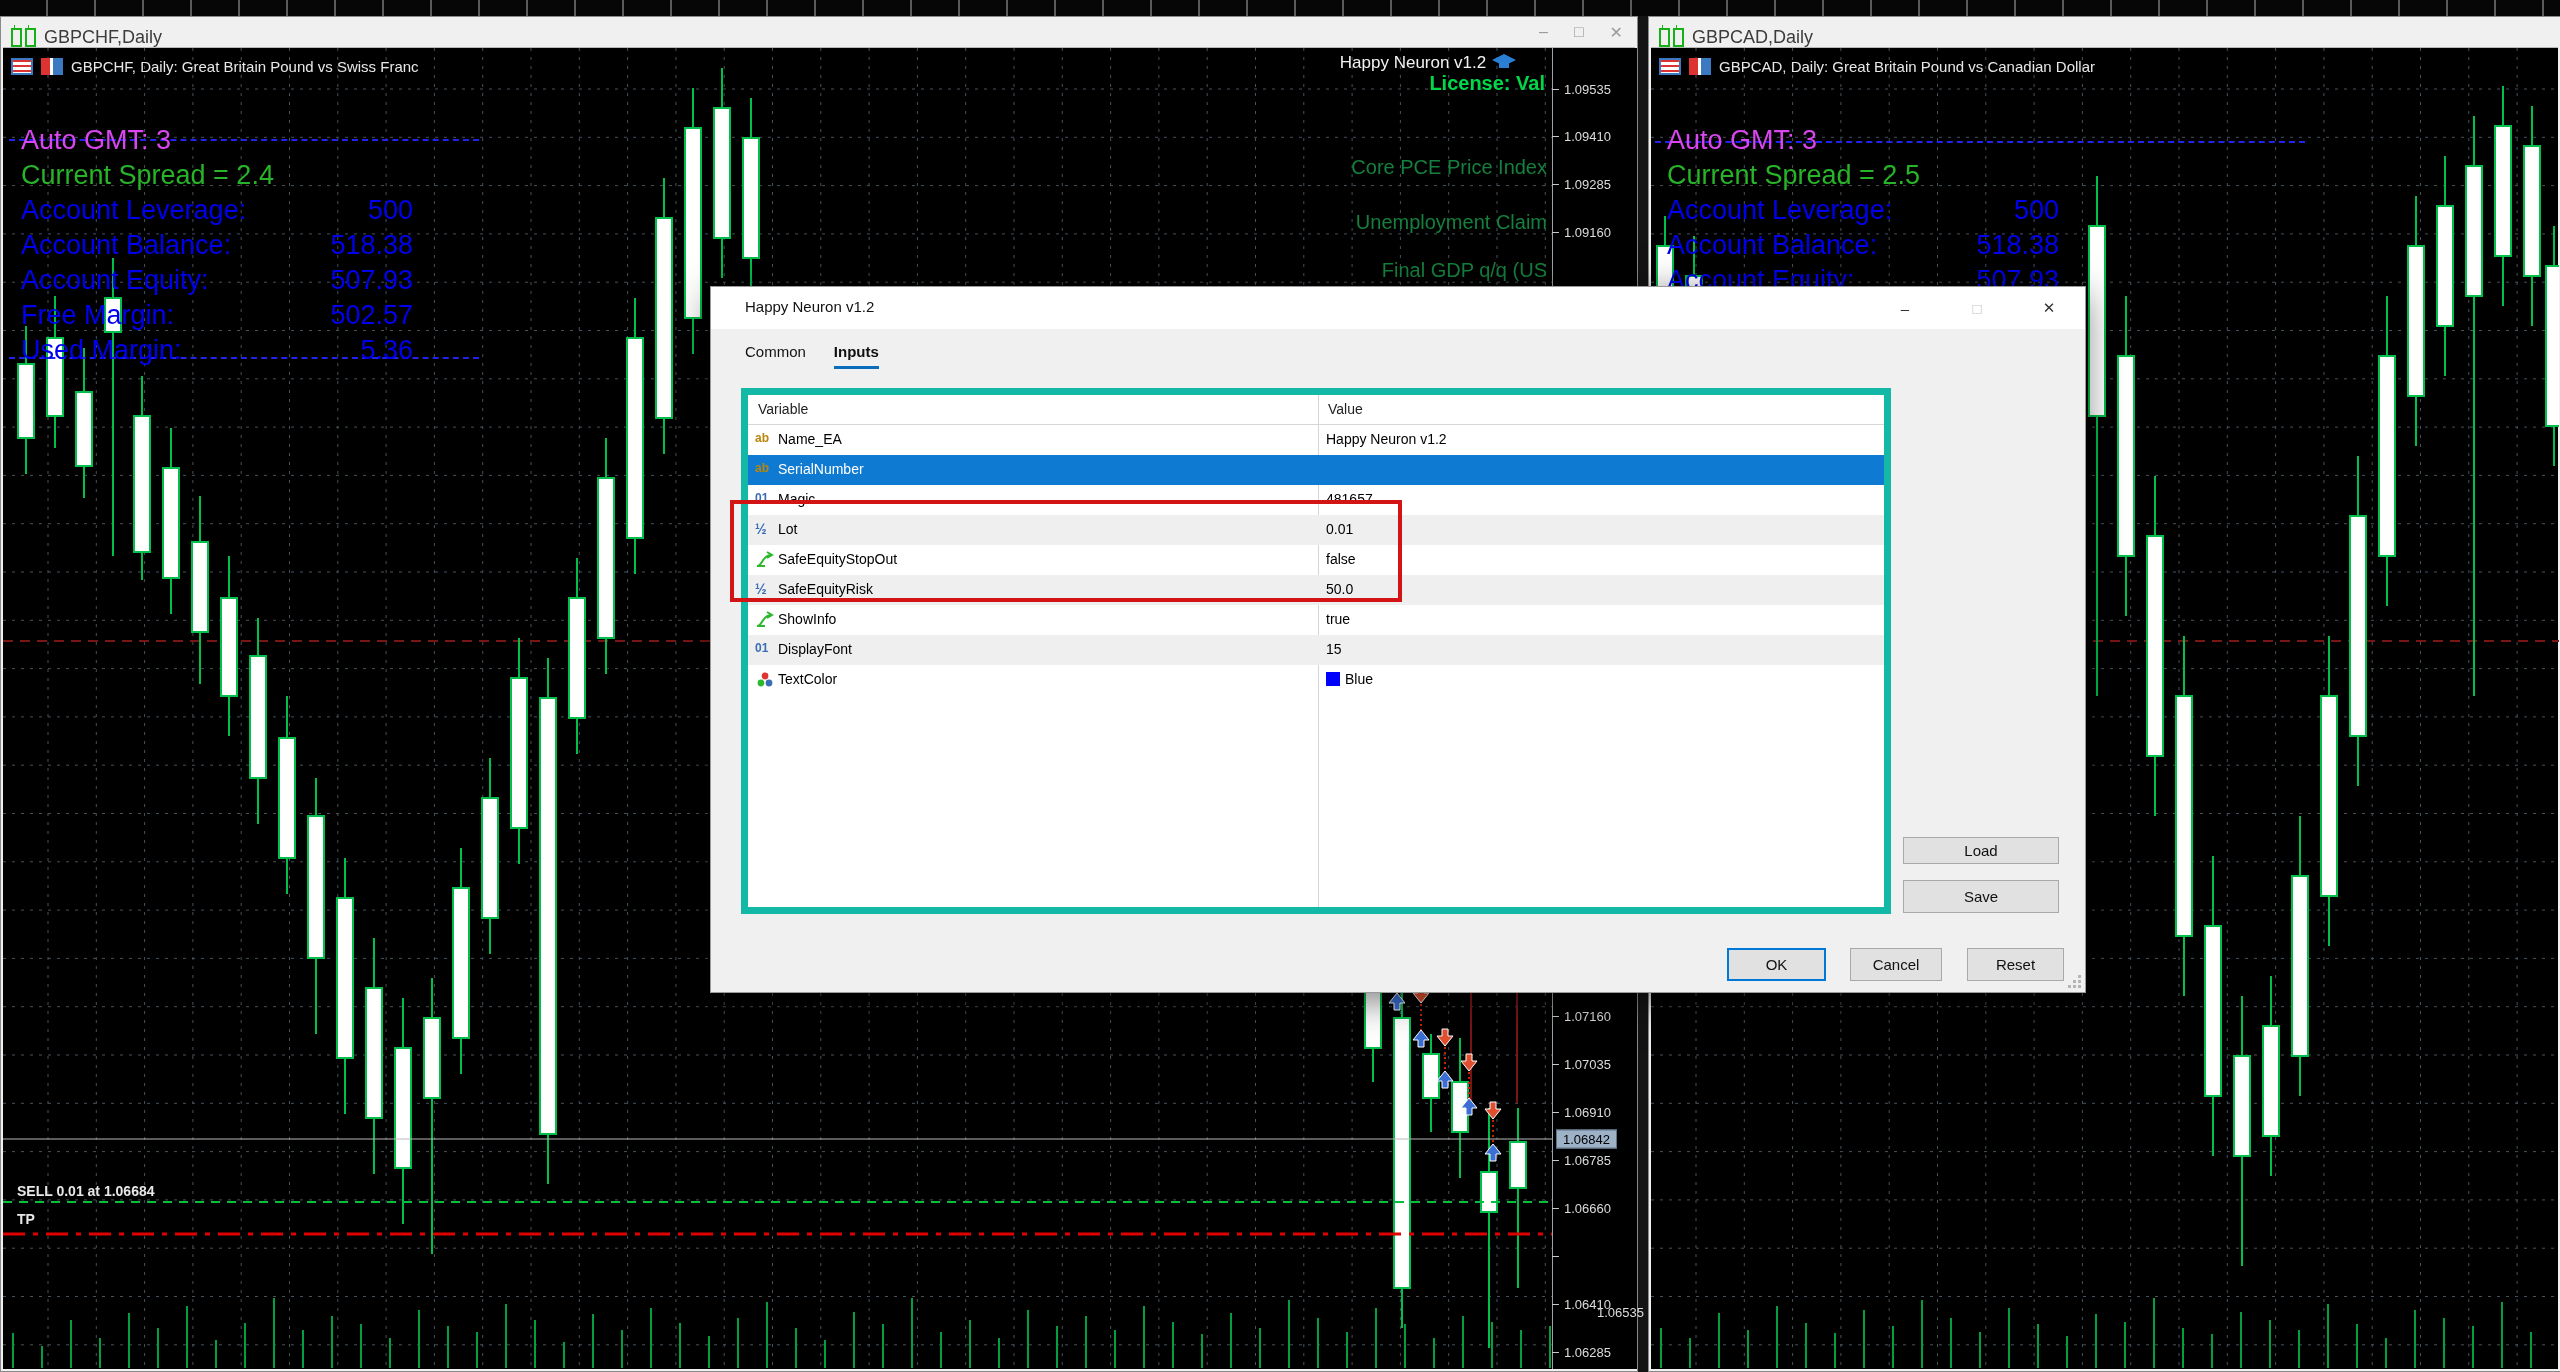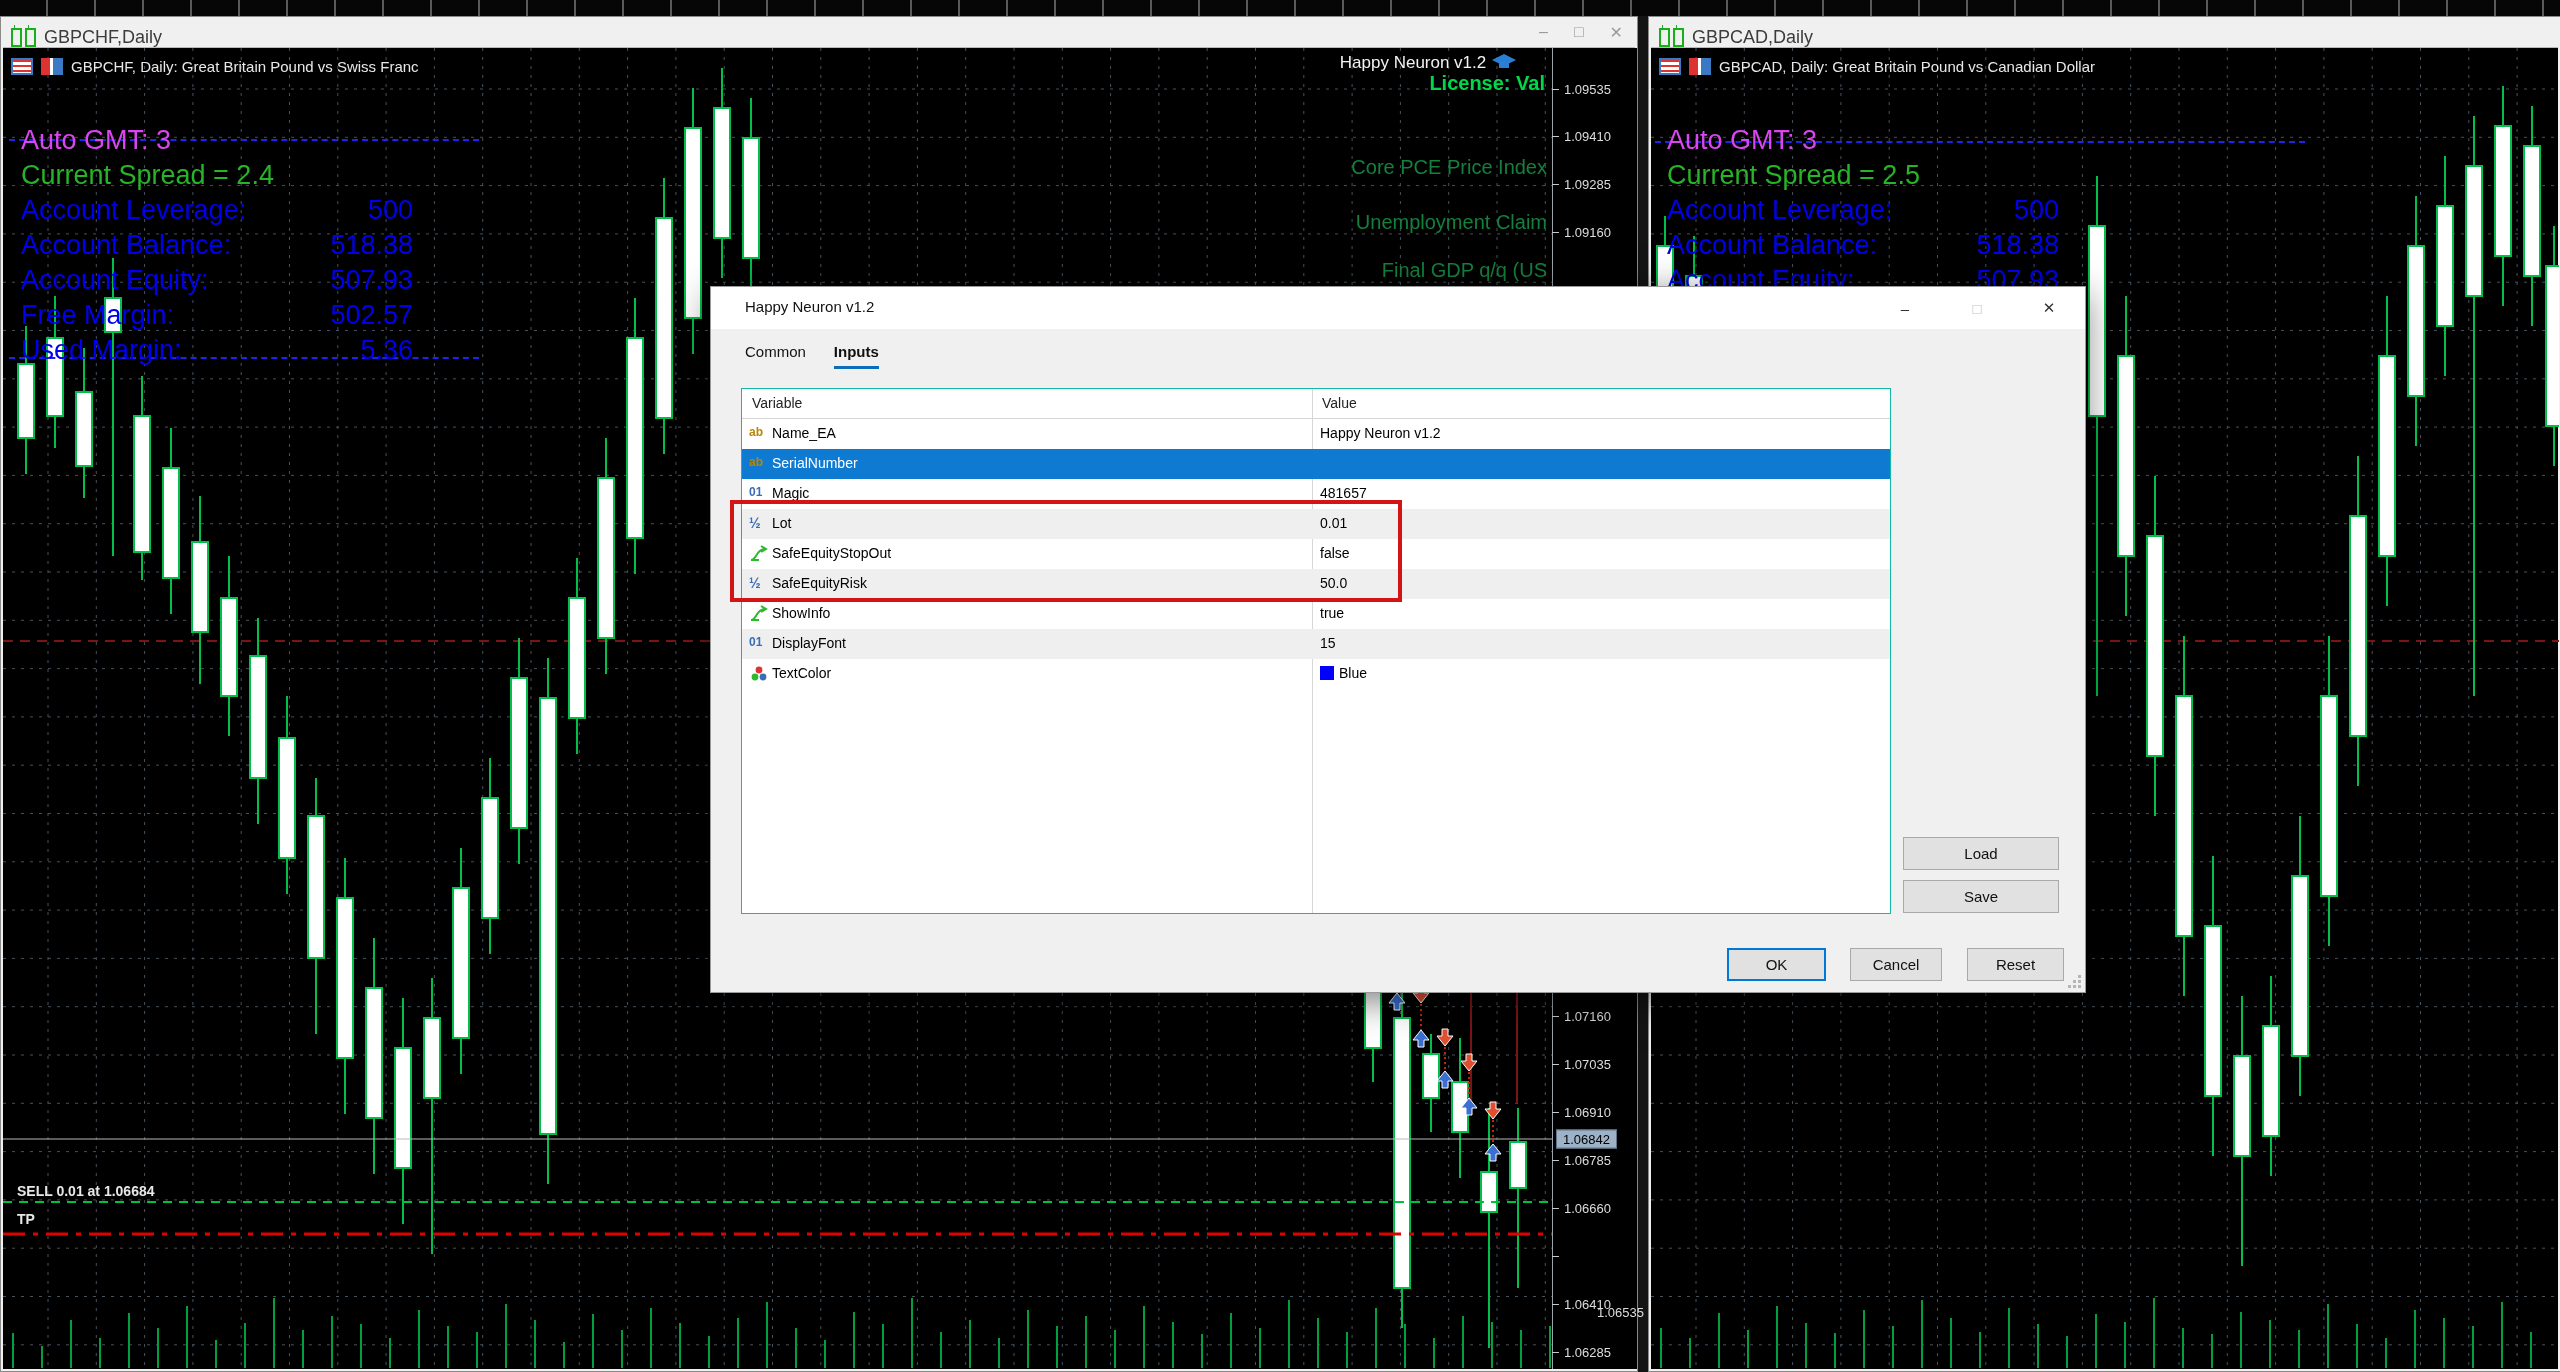--- a/index.html
+++ b/index.html
@@ -48,21 +48,21 @@
   .dialog{position:absolute;background:#f0f0f0;border:1px solid #9a9a9a;box-sizing:border-box;
           box-shadow:0 8px 34px rgba(0,0,0,.5);z-index:50;}
   .dlg-titlebar{position:absolute;left:0;top:0;right:0;height:42px;background:#ffffff;}
   .dlg-title{position:absolute;left:34px;top:11px;font-size:15px;color:#111;}
   .dlg-btn{position:absolute;top:0;width:60px;height:42px;display:flex;align-items:center;justify-content:center;
            font-size:15px;color:#333;}
   .dlg-max{color:#c2c2c2;}
   .tabs{position:absolute;left:34px;display:flex;gap:28px;font-size:15px;color:#111;}
   .tab{padding-bottom:6px;}
   .tab.active{border-bottom:3px solid #0a6ebd;font-weight:bold;}
-  .ptable{position:absolute;background:#fff;border:1px solid #14b8a6;box-sizing:border-box;}
+  .ptable{position:absolute;background:#fff;border:7px solid #14b8a6;box-sizing:border-box;}
   .ptable .colsep{position:absolute;top:0;bottom:0;width:1px;background:#d6d6d6;}
   .ptable .hdr{position:absolute;top:0;left:0;right:0;height:30px;border-bottom:1px solid #d6d6d6;
                font-size:14px;color:#222;box-sizing:border-box;}
   .prow{position:absolute;left:0;right:0;height:30px;font-size:14px;color:#000;}
   .prow.stripe{background:#efefef;}
   .prow.selected{background:#0f7ad2;color:#fff;}
   .pcell-name{position:absolute;left:30px;top:6px;white-space:nowrap;}
   .pcell-val{position:absolute;top:6px;white-space:nowrap;display:flex;align-items:center;gap:5px;}
   .ticon{position:absolute;left:7px;top:6px;width:20px;height:18px;font-size:12px;font-weight:bold;}
   .swatch{display:inline-block;width:14px;height:14px;}
@@ -638,21 +638,21 @@
             <span class="pcell-val" style="left:578px;">
               <span class="swatch" style="background:#0000ff"></span>
               <span>Blue</span>
             </span>
           </div>
         </div>
     </div>
 
     <div class="redbox" style="left:19px;top:213px;width:672px;height:102px;"></div>
 
-    <div class="btn" style="left:1192px;top:550px;width:156px;height:33px;">Load</div>
+    <div class="btn" style="left:1192px;top:550px;width:156px;height:27px;">Load</div>
     <div class="btn" style="left:1192px;top:593px;width:156px;height:33px;">Save</div>
 
     <div class="btn default" style="left:1016px;top:661px;width:99px;height:33px;">OK</div>
     <div class="btn" style="left:1139px;top:661px;width:92px;height:33px;">Cancel</div>
     <div class="btn" style="left:1256px;top:661px;width:97px;height:33px;">Reset</div>
 
     <div class="grip" style="right:4px;bottom:4px;">
       <i style="right:0;bottom:0;"></i>
         <i style="right:5px;bottom:0;"></i>
         <i style="right:10px;bottom:0;"></i>

